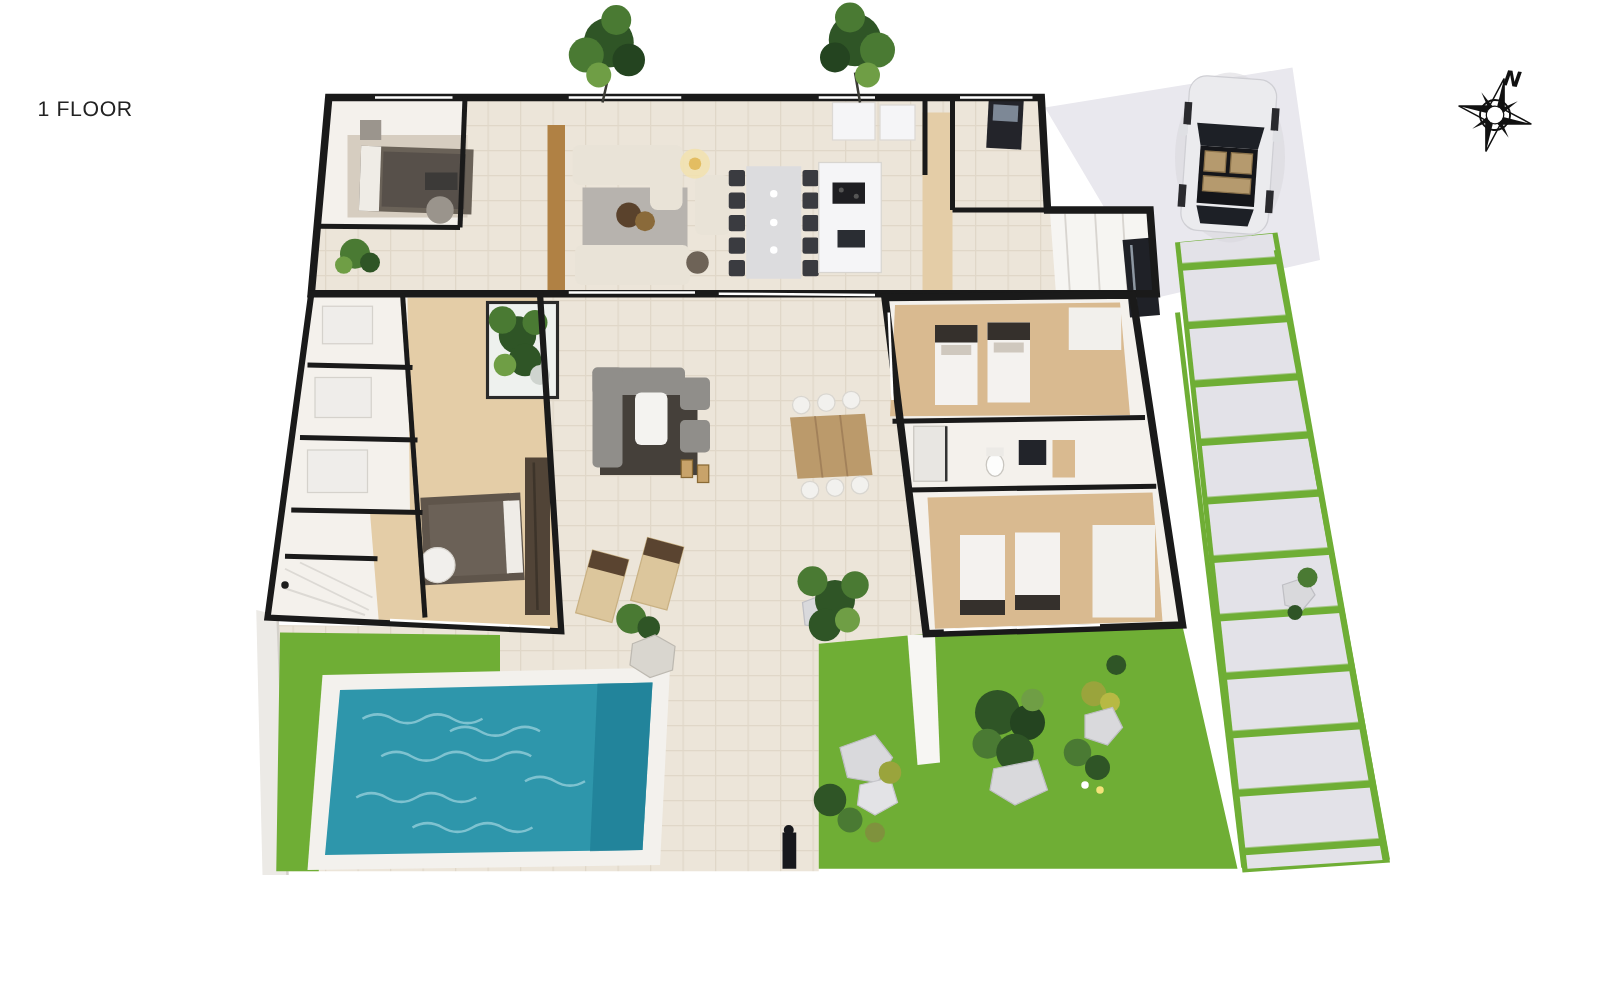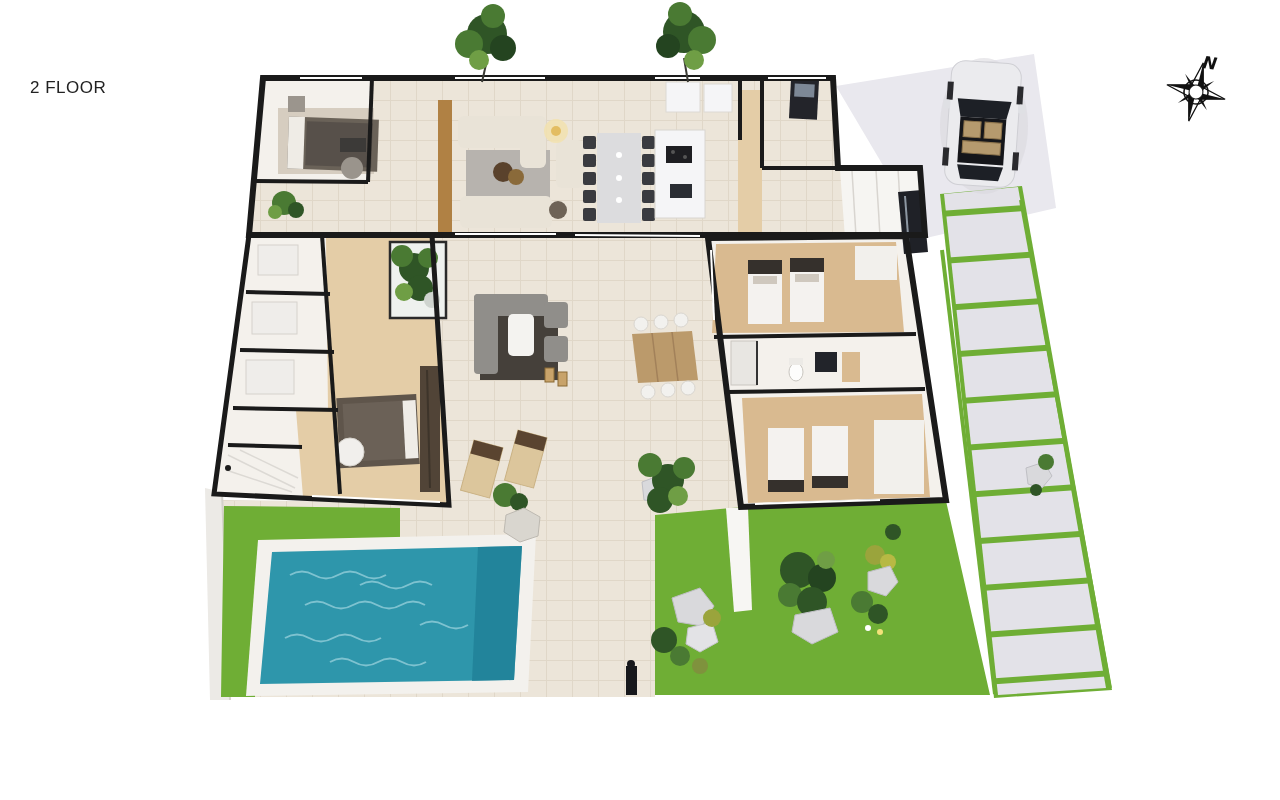--- a/index.html
+++ b/index.html
@@ -20,21 +20,21 @@
   svg{position:absolute;left:0;top:0;}
   .wall{fill:none;stroke:var(--c-wall);stroke-linejoin:miter;}
   .glassline{stroke:#ffffff;stroke-width:2;}
   .compass-n{font-family:"DejaVu Sans",sans-serif;font-style:italic;font-weight:bold;font-size:17px;fill:#111;}
 </style>
 </head>
 <body>
 
 <div class="canvas">
 
-  <div class="floor-label">2 FLOOR</div>
+  <div class="floor-label">1 FLOOR</div>
 
   <svg width="1280" height="800" viewBox="0 0 1280 800">
     <defs>
       <pattern id="tiles" width="26" height="20" patternUnits="userSpaceOnUse">
         <rect width="26" height="20" fill="var(--c-tile)"></rect>
         <path d="M0 .5H26M.5 0V20" stroke="#e0d7c8" stroke-width="1" fill="none"></path>
       </pattern>
       <pattern id="slabs" width="160" height="47" patternUnits="userSpaceOnUse" patternTransform="rotate(-4)">
         <rect width="160" height="41" fill="var(--c-slab)"></rect>
       </pattern>

